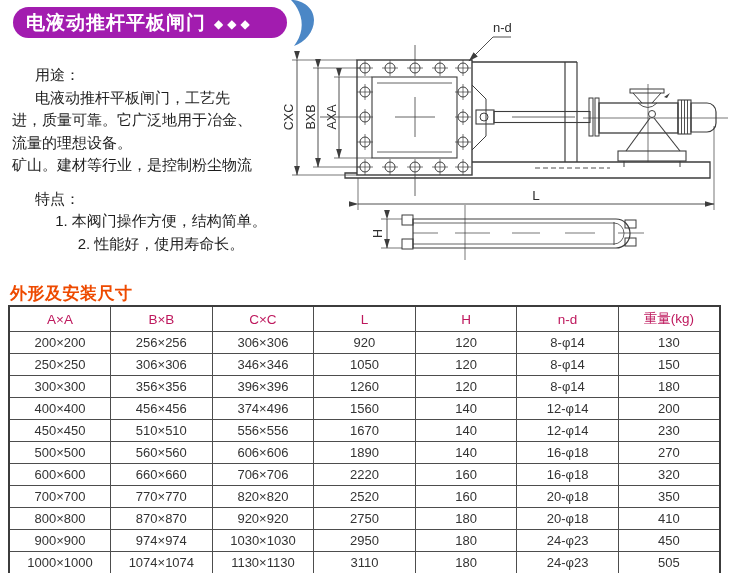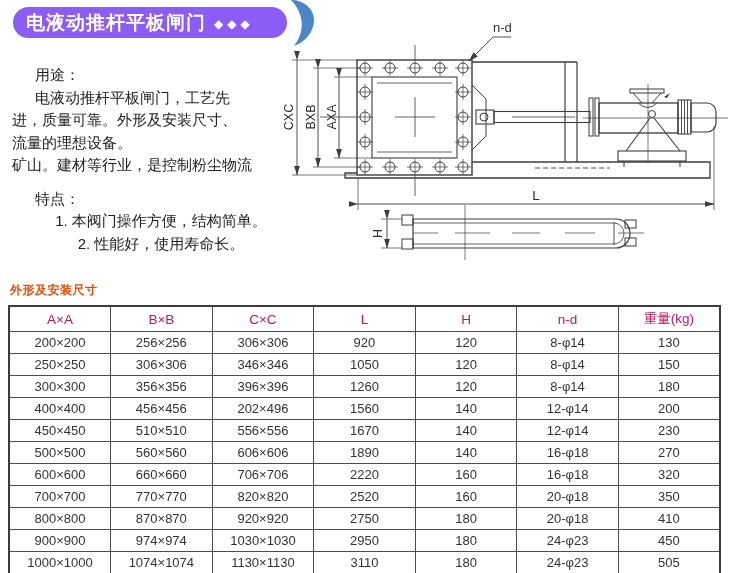--- a/index.html
+++ b/index.html
@@ -27,54 +27,54 @@
   .intro .line0{text-indent:23px;}
   .intro .feat-item{padding-left:26px;text-align:center;}
 
   
   .drawing{position:absolute;left:280px;top:10px;width:457px;height:270px;}
   .drawing svg text{font-family:"Liberation Sans","DejaVu Sans",sans-serif;fill:#2e2e2e;}
 
   
   .section-title{
     position:absolute;left:10px;top:282px;
-    color:#ee4a00;font-size:12px;font-weight:bold;letter-spacing:0.5px;
+    color:#ee4a00;font-size:17px;font-weight:bold;letter-spacing:0.5px;
   }
 
   
   .dim-table{
     position:absolute;left:8px;top:305px;width:713px;
     border-collapse:collapse;table-layout:fixed;
     font-size:13px;color:#333;
   }
   .dim-table th,.dim-table td{
     border:1px solid #4d4d4d;text-align:center;vertical-align:middle;
     padding:0;height:21px;font-weight:normal;overflow:hidden;white-space:nowrap;
   }
   .dim-table thead th{height:24px;font-size:13.5px;color:#be185d;}
   .dim-table{border:2px solid #3c3c3c;}
 </style>
 </head>
 <body>
 
 <div class="page">
 
-  <div class="banner" style="background:#8b5cf6;">
+  <div class="banner" style="background:#a21caf;">
     <span class="banner-title">电液动推杆平板闸门</span>
     <span class="banner-diamonds">◆◆◆</span>
   </div>
   <svg class="crescent" viewBox="0 0 26 46">
     <path d="M2,0 C14,0 25,8 25,20 C25,32 16,42 5,46 C13,36 15,23 10,12 C8,7 5,3 2,0 Z" fill="#4b87c6"></path>
   </svg>
 
   <div class="intro">
     <div class="lbl">用途：</div>
     <div>
         <div class="line0">电液动推杆平板闸门，工艺先</div>
-        <div>进，质量可靠。外形及安装尺寸、</div>
+        <div>进，质量可靠。它广泛地用于冶金、</div>
         <div>流量的理想设备。</div>
         <div>矿山。建材等行业，是控制粉尘物流</div>
       </div>
     <div class="feat-lbl">特点：</div>
     <div>
         <div class="feat-item">1. 本阀门操作方便，结构简单。</div>
         <div class="feat-item">2. 性能好，使用寿命长。</div>
       </div>
   </div>
 
@@ -296,21 +296,21 @@
           <td>356×356</td>
           <td>396×396</td>
           <td>1260</td>
           <td>120</td>
           <td>8-φ14</td>
           <td>180</td>
         </tr>
         <tr>
           <td>400×400</td>
           <td>456×456</td>
-          <td>202×496</td>
+          <td>374×496</td>
           <td>1560</td>
           <td>140</td>
           <td>12-φ14</td>
           <td>200</td>
         </tr>
         <tr>
           <td>450×450</td>
           <td>510×510</td>
           <td>556×556</td>
           <td>1670</td>

